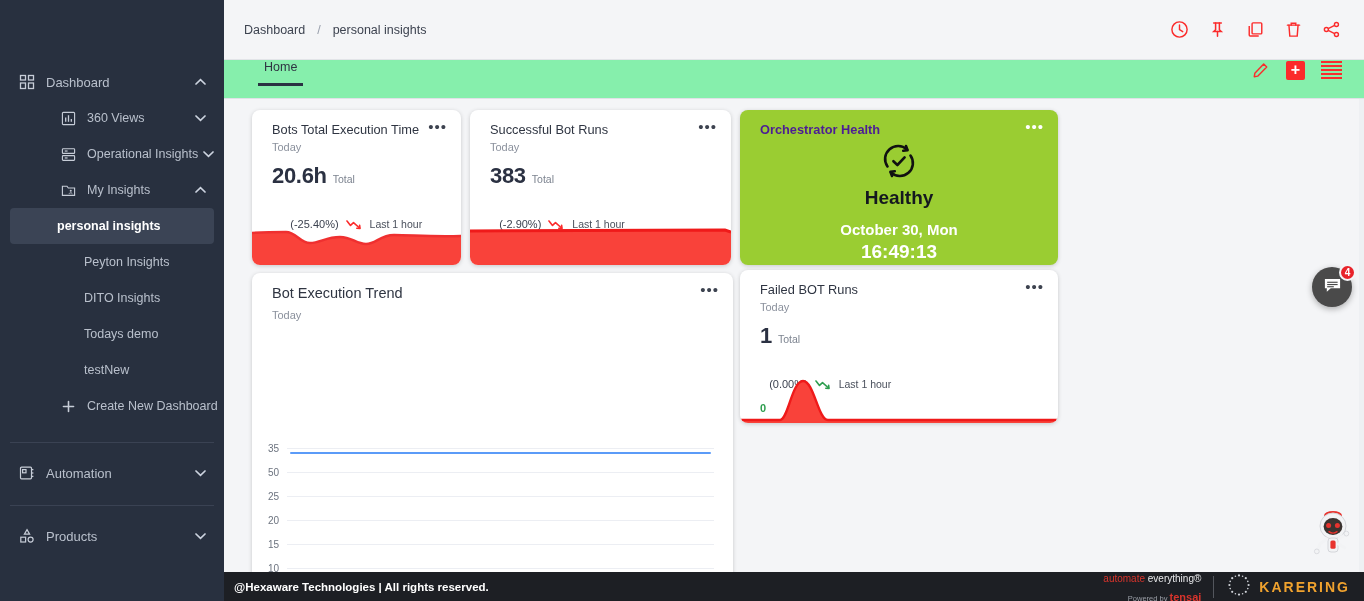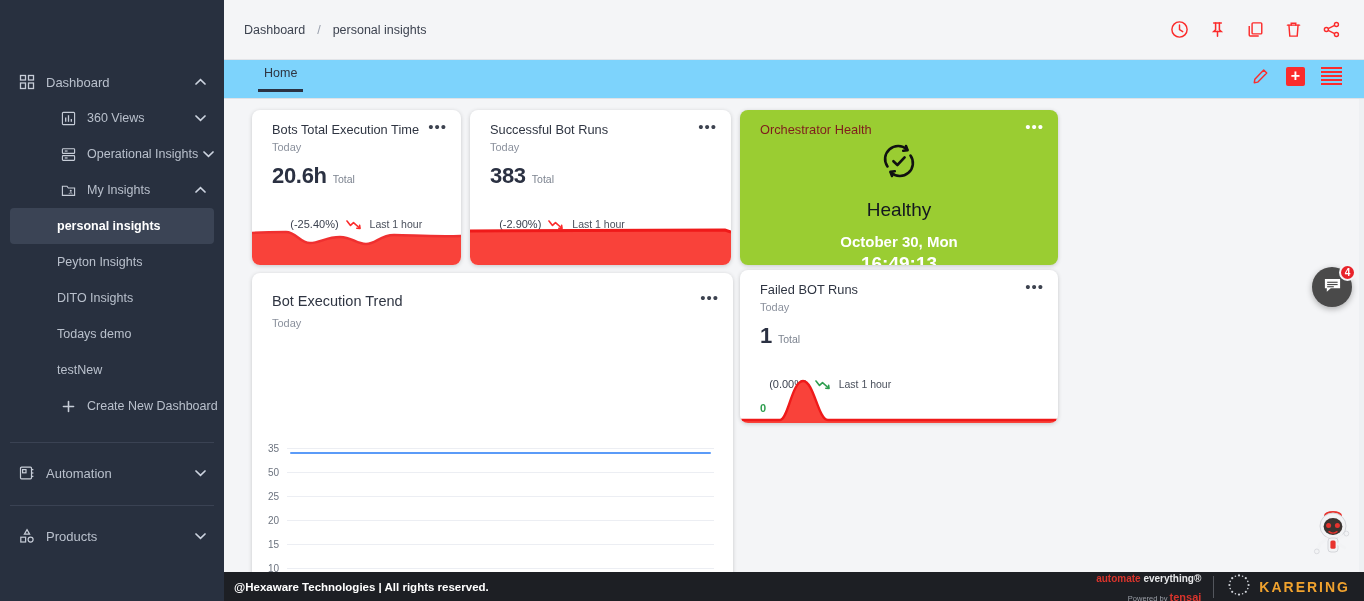--- a/index.html
+++ b/index.html
@@ -42,21 +42,21 @@
     width: 20px; flex: 0 0 20px;
     margin-right: 14px;
     color: #ccd3df;
     font-size: 11px;
     text-align: center;
     line-height: 1;
   }
   .nav-row.lvl1 { padding-left: 18px; }
   .nav-row.lvl2 { padding-left: 59px; }
   .nav-row.lvl2 .lbl { font-size: 12.5px; }
-  .nav-row.leaf { padding-left: 57px; }
+  .nav-row.leaf { padding-left: 84px; }
   .nav-row.leaf .lbl { font-size: 12.5px; }
   .nav-row.active {
     background: #3b4455;
     border-radius: 4px;
     margin: 0 10px;
     padding-left: 47px;
     width: 204px;
   }
   .nav-row.active .lbl { color: #ffffff; font-weight: bold; font-size: 12.5px; }
   .divider { height: 1px; background: #3a4253; margin: 8px 10px; }
@@ -82,22 +82,22 @@
   }
   .crumbs { display: flex; align-items: center; gap: 12px; font-size: 12.5px; color: #3d4350; }
   .crumbs .sep { color: #9aa0ad; }
   .crumbs .cur { color: #3d4350; }
   .topbar-spacer { flex: 1 1 auto; }
   .top-icons { display: flex; align-items: center; gap: 16px; }
   .tic { width: 22px; height: 22px; color: #fb2b2b; cursor: pointer; display:flex; align-items:center; justify-content:center;}
 
   .tabbar {
     height: 39px;
-    background: #7dd3fc;
-    display: flex; align-items: center;
+    background: #86efac;
+    display: flex; align-items: flex-start;
     padding: 0 22px 0 34px;
     border-bottom: 1px solid #dfe2e7;
   }
   .tab {
     font-size: 12.5px; color: #2f3542;
     padding: 0 6px 9px 6px;
     border-bottom: 3px solid #2b3243;
     cursor: pointer;
   }
   .tabbar-spacer { flex: 1 1 auto; }
@@ -130,24 +130,24 @@
   .kpi-row { padding: 10px 0 0 20px; display: flex; align-items: baseline; gap: 6px; }
   .kpi-val { font-size: 22px; font-weight: bold; color: #2b3142; letter-spacing: -.3px; }
   .kpi-unit { font-size: 10.5px; color: #7d8490; }
   .delta-row { padding: 5px 0 0 20px; display: flex; align-items: center; gap: 7px; font-size: 11px; }
   .delta-num { font-weight: bold; margin-top: 48px; }
   .delta-pct { color: #3c4250; }
   .delta-last { color: #4a505c; font-size: 10.5px; }
   .spark { position: absolute; left: 0; right: 0; bottom: 0; }
 
   .green-card { background: #9acd32; }
-  .green-card .card-title { color: #7f1d1d; }
+  .green-card .card-title { color: #4c1d95; font-weight: bold; }
   .green-card .dots { color: #ffffff; }
   .gc-body { display: flex; flex-direction: column; align-items: center; justify-content: center; margin-top: 4px; }
-  .gc-status { font-size: 19px; font-weight: normal; color: #14181f; margin-top: 14px; }
+  .gc-status { font-size: 19px; font-weight: bold; color: #14181f; margin-top: 2px; }
   .gc-date { font-size: 15px; font-weight: bold; color: #ffffff; margin-top: 12px; }
   .gc-time { font-size: 19px; font-weight: bold; color: #ffffff; margin-top: 3px; }
 
   
   .chart-title { font-size: 14.5px; color: #2f3542; }
   .chart-area { position: absolute; left: 0; top: 62px; right: 0; bottom: 0; }
   .ytick { position: absolute; font-size: 10px; color: #6c737f; text-align: right; width: 22px; }
   .gridline { position: absolute; height: 1px; background: #eceef3; }
   .series-line { position: absolute; height: 2px; background: #5b9bf8; border-radius: 1px; }
 
@@ -168,21 +168,21 @@
 
   
   .footer {
     position: absolute; left: 224px; right: 0; bottom: 0;
     height: 29px; background: #1d1f24;
     display: flex; align-items: center; padding: 0 14px 0 10px;
   }
   .footer-text { color: #ffffff; font-size: 11.5px; font-weight: bold; }
   .footer-spacer { flex: 1 1 auto; }
   .brand1 { text-align: right; line-height: 1.15; }
-  .brand1 .l1 { font-size: 10px; font-weight: bold; }
+  .brand1 .l1 { font-size: 10px; font-weight: normal; }
   .brand1 .l1 .red { color: #d8342c; }
   .brand1 .l1 .wht { color: #e8e9eb; }
   .brand1 .l2 { font-size: 7.5px; color: #9a9ea6; }
   .brand1 .l2 .t { color: #d8342c; font-size: 11px; font-weight: bold; }
   .vline { width: 1px; height: 22px; background: #53565d; margin: 0 12px; }
   .brand2 { display: flex; align-items: center; gap: 7px; }
   .brand2 .kname { color: #f0a22e; font-size: 14px; font-weight: bold; letter-spacing: 2px; }
   .scroll-strip { position: absolute; right: 0; top: 0; width: 5px; height: 562px; background: #eef0f3; }
 </style>
 </head>
@@ -469,21 +469,21 @@
               <path d="M14.4 20.2 L18.4 24 L25.6 16.4"></path>
             </svg>
           </span>
           <div class="gc-status">Healthy</div>
           <div class="gc-date">October 30, Mon</div>
           <div class="gc-time">16:49:13</div>
         </div>
       </div>
 
       <div class="card" style="left:28px; top:174px; width:481px; height:388px;">
-        <div class="card-head" style="padding-top:20px;">
+        <div class="card-head" style="padding-top:12px;">
           <div class="card-title chart-title">Bot Execution Trend</div>
           <div class="dots">•••</div>
         </div>
         <div class="card-sub" style="padding-top:8px;">Today</div>
 
         <div class="chart-area">
 
           <div class="gridline" style="left:35px; right:19px; top:113px;"></div>
           <div class="gridline" style="left:35px; right:19px; top:137px;"></div>
           <div class="gridline" style="left:35px; right:19px; top:161px;"></div>

